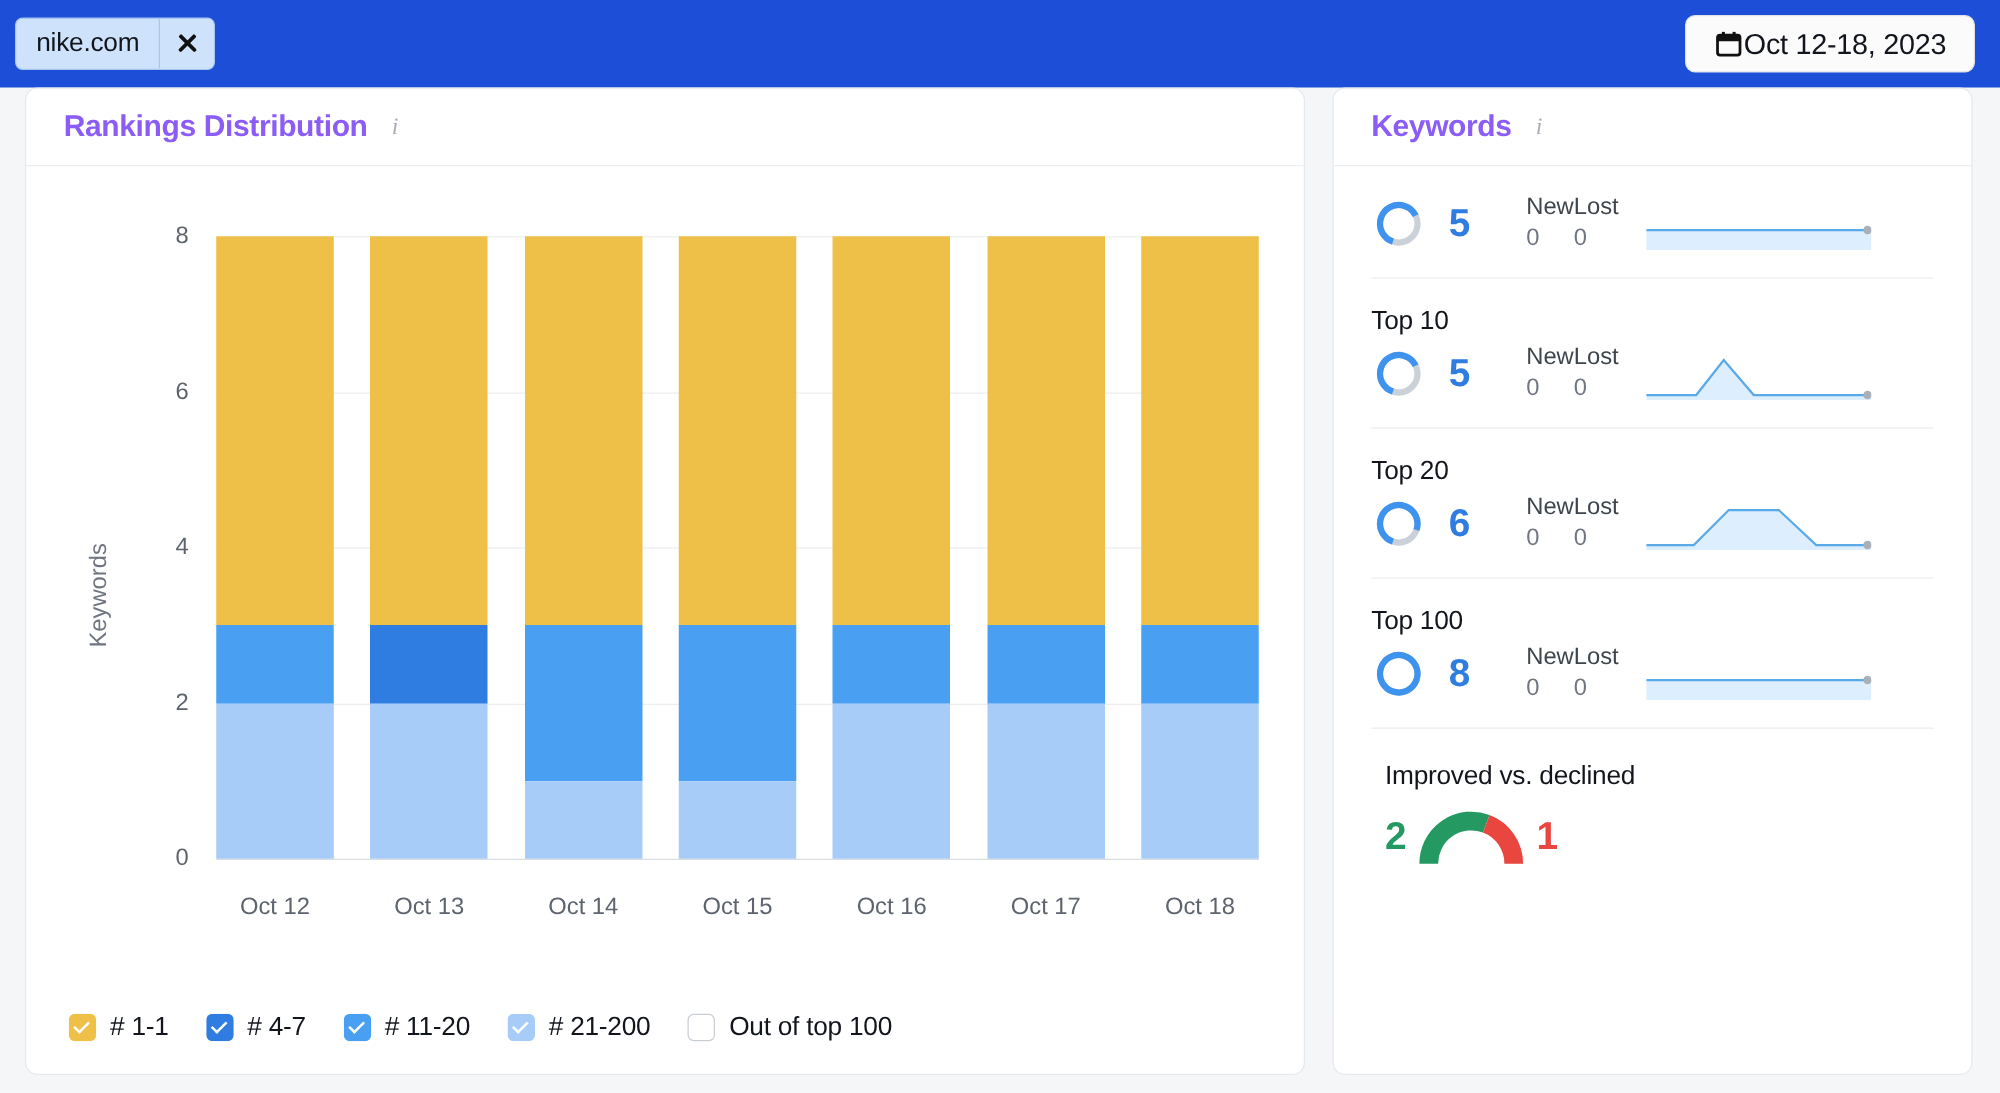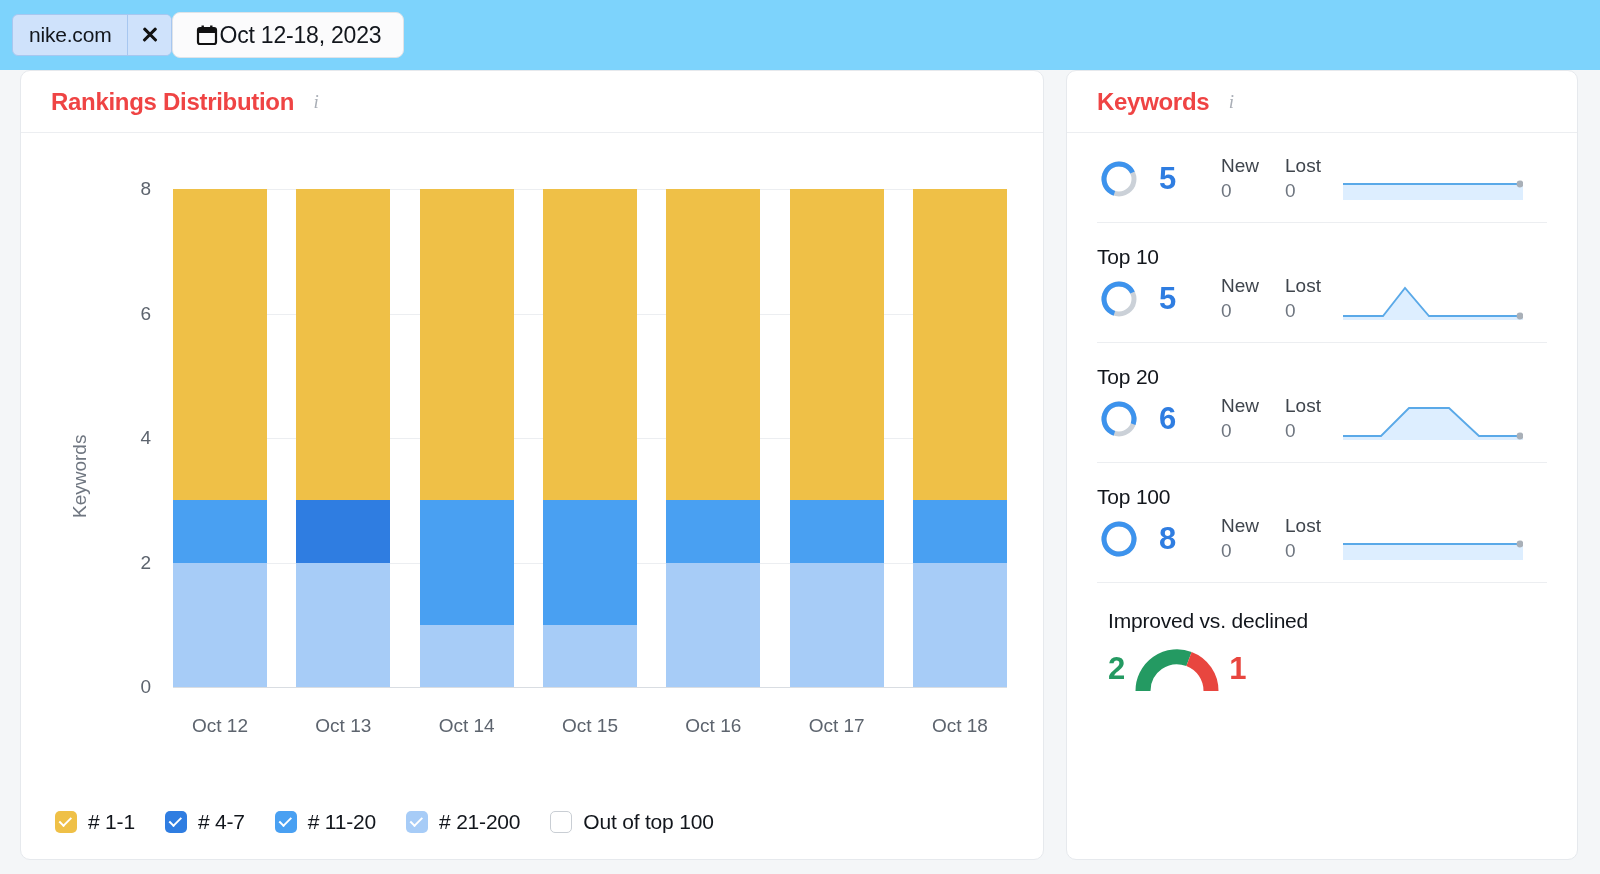--- a/index.html
+++ b/index.html
@@ -6,23 +6,23 @@
   html, body {
     width: 1600px; height: 874px;
     background: #f4f6f8;
     font-family: "Liberation Sans", sans-serif;
     overflow: hidden;
   }
 
   
   .topbar {
     height: 70px;
-    display: flex; align-items: center; 
+    display: flex; align-items: center; justify-content: space-between;
     padding: 0 20px 0 12px;
-    background: #7dd3fc;
+    background: #1d4ed8;
   }
   .domain-chip {
     display: flex; align-items: stretch;
     border: 1px solid #a7c7f0;
     border-radius: 6px;
     background: #cfe2fb;
     overflow: hidden;
     height: 42px;
   }
   .domain-chip .label {
@@ -67,21 +67,21 @@
     border: 1px solid #e6e9ed;
     border-radius: 10px;
   }
   .card-head {
     height: 62px;
     display: flex; align-items: center; gap: 14px;
     padding: 0 30px;
     border-bottom: 1px solid #eceef1;
   }
   .card-title {
-    font-size: 24px; font-weight: bold; color: #ef4444;
+    font-size: 24px; font-weight: bold; color: #8b5cf6;
     letter-spacing: -0.3px;
   }
   .info-i {
     display: inline-flex; align-items: center; justify-content: center;
     width: 16px; height: 18px;
     font-family: "Liberation Serif", serif;
     font-style: italic; font-size: 19px; color: #a9aeb6;
     cursor: pointer;
   }
 
@@ -150,21 +150,21 @@
   .right-card { width: 512px; display: flex; flex-direction: column; }
   .kw-body { padding: 0 30px; }
   .kw-row { padding: 22px 0 20px; border-bottom: 1px solid #eceef1; }
   .kw-name { font-size: 21px; color: #12161c; margin-bottom: 6px; letter-spacing: -0.2px; }
   .kw-line { display: flex; align-items: center; }
   .donut-wrap { width: 54px; display: flex; align-items: center; }
   .kw-value {
     font-size: 31px; font-weight: bold; color: #2f7de1;
     margin-left: 8px; min-width: 40px;
   }
-  .nl { display: flex; gap: 26px; margin-left: 22px; }
+  .nl { display: flex; margin-left: 22px; }
   .nl-col { text-align: left; }
   .nl-head { font-size: 19px; color: #3f454d; }
   .nl-val { font-size: 19px; color: #6f7680; margin-top: 3px; }
   .spark { margin-left: 22px; width: 180px; height: 42px; }
 
   .improved { padding: 26px 0 0; margin-left: 11px; }
   .improved-title { font-size: 21px; color: #12161c; letter-spacing: -0.2px; }
   .gauge-line { display: flex; align-items: center; gap: 6px; margin-top: 10px; }
   .g-num { font-size: 31px; font-weight: bold; }
   .g-left { color: #249a62; }

